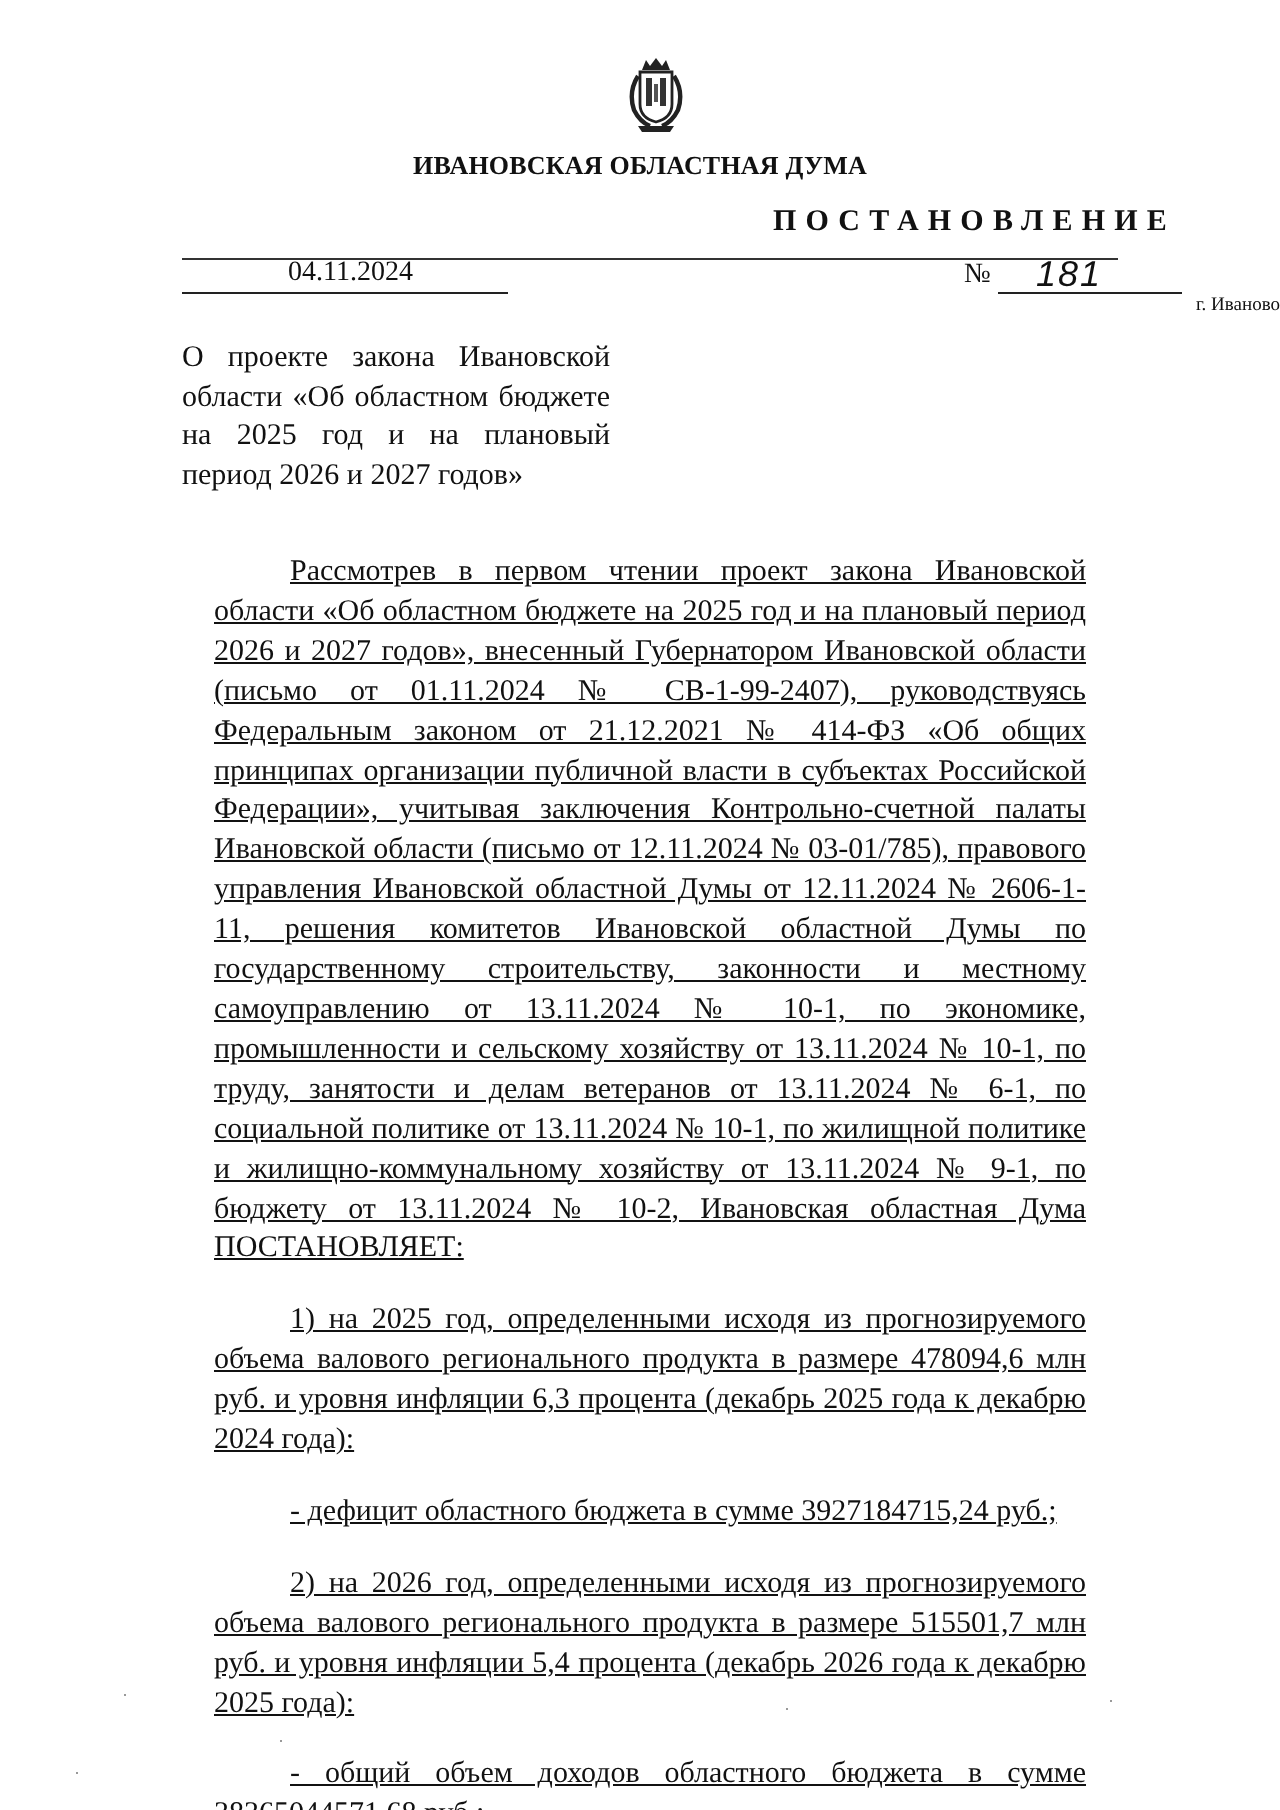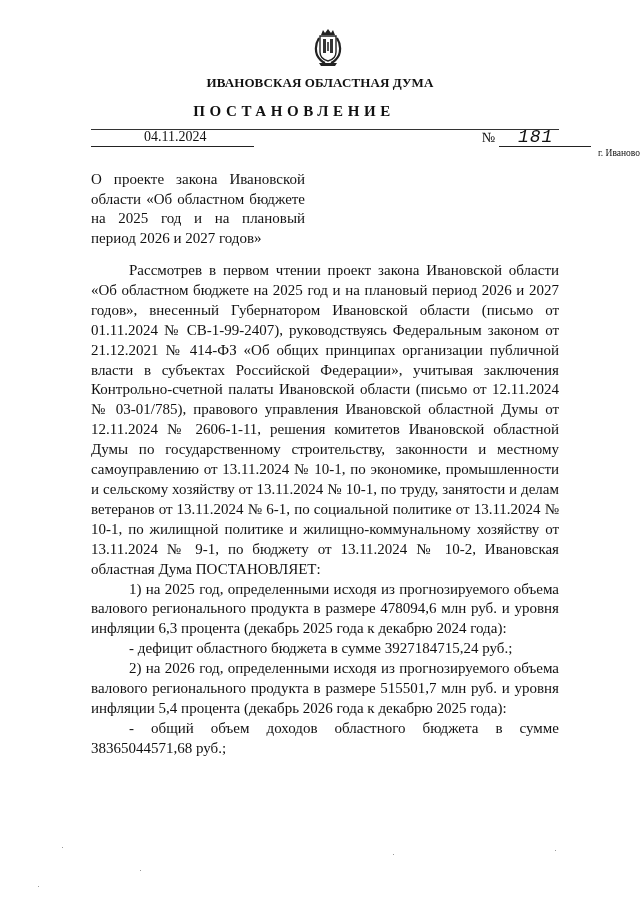--- a/index.html
+++ b/index.html
@@ -1,34 +1,34 @@
 <!DOCTYPE html>
 <html><head>
 <meta charset="utf-8">
 <style>
   html, body { margin: 0; padding: 0; background: #ffffff; }
   body { width: 640px; height: 905px; position: relative; overflow: hidden;
          font-family: "Liberation Serif", "DejaVu Serif", serif; color: #111; }
   .emblem { position: absolute; left: 313px; top: 28px; width: 30px; height: 40px; }
   .org { position: absolute; left: 0; width: 640px; top: 75px; text-align: center;
          font-weight: bold; font-size: 13px; letter-spacing: 0.1px; }
-  .doctype { position: absolute; left: 0; width: 588px; top: 103px; text-align: center;
+  .doctype { position: absolute; left: 0; width: 588px; top: 103px; text-align: right;
              font-weight: bold; font-size: 15px; letter-spacing: 4.6px; }
   .topline { position: absolute; left: 91px; top: 129px; width: 468px; height: 1px; background: #333; }
   .date { position: absolute; left: 144px; top: 129px; font-size: 14px; }
   .dateline { position: absolute; left: 91px; top: 146px; width: 163px; height: 1px; background: #222; }
   .num-label { position: absolute; left: 482px; top: 130px; font-size: 14px; }
-  .num-val { position: absolute; left: 518px; top: 127px; font-family: Liberation Mono, monospace;
+  .num-val { position: absolute; left: 518px; top: 127px; font-family: Liberation Sans, sans-serif;
              font-style: italic; font-size: 18px; letter-spacing: 1px; }
   .numline { position: absolute; left: 499px; top: 146px; width: 92px; height: 1px; background: #222; }
   .city { position: absolute; left: 0; width: 640px; top: 148px; text-align: right; font-size: 9.5px; padding-left: 18px; box-sizing: border-box; }
   .subject { position: absolute; left: 91px; top: 170px; width: 214px; font-size: 15px; line-height: 19.5px;
              text-align: justify; text-align-last: left; }
   .body { position: absolute; left: 91px; top: 261px; width: 468px; font-size: 15px; line-height: 19.9px; }
-  .body p { margin: 0; text-align: justify; }
+  .body p { margin: 16px; text-align: justify; text-decoration: underline; }
   .ind { text-indent: 38px; }
   .sp { position: absolute; width: 1px; height: 1px; background: #999; }
 </style>
 </head>
 <body>
 
 <div class="emblem">
   <svg width="30" height="40" viewBox="0 0 30 40">
 
     <path d="M8 7 L10 2 L12 5 L15 1 L18 5 L20 2 L22 7 Z" fill="#222"></path>

